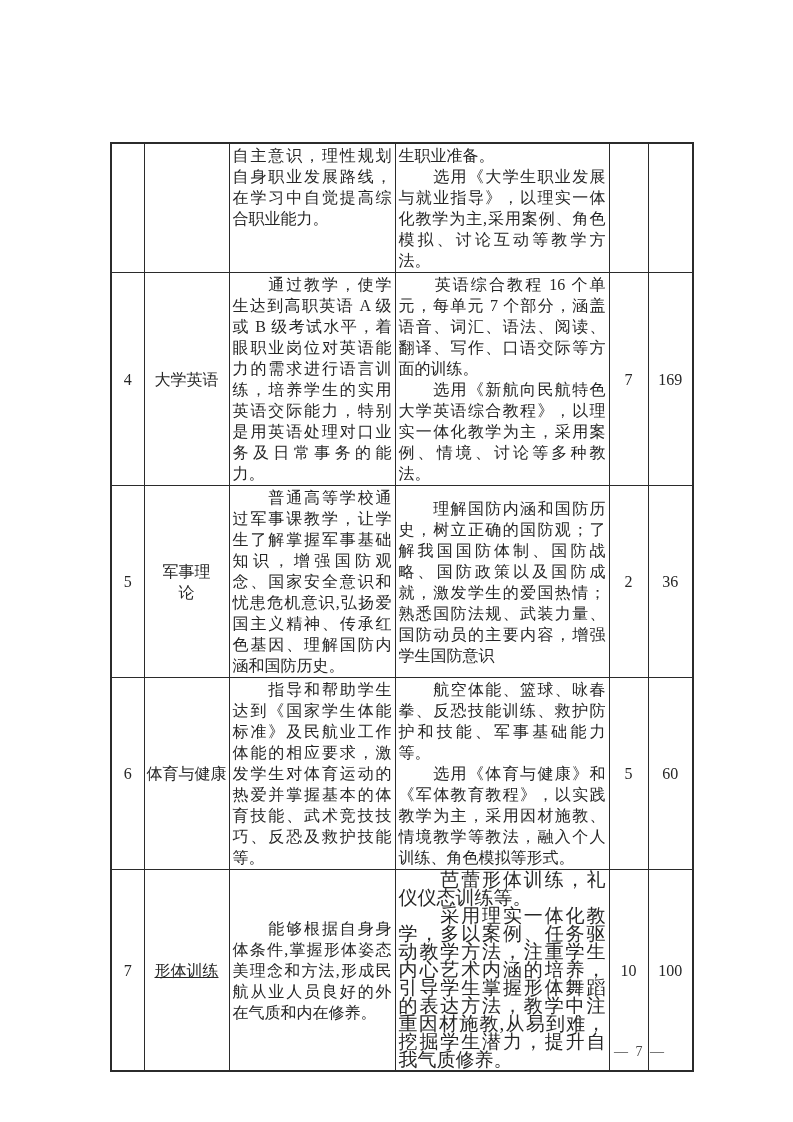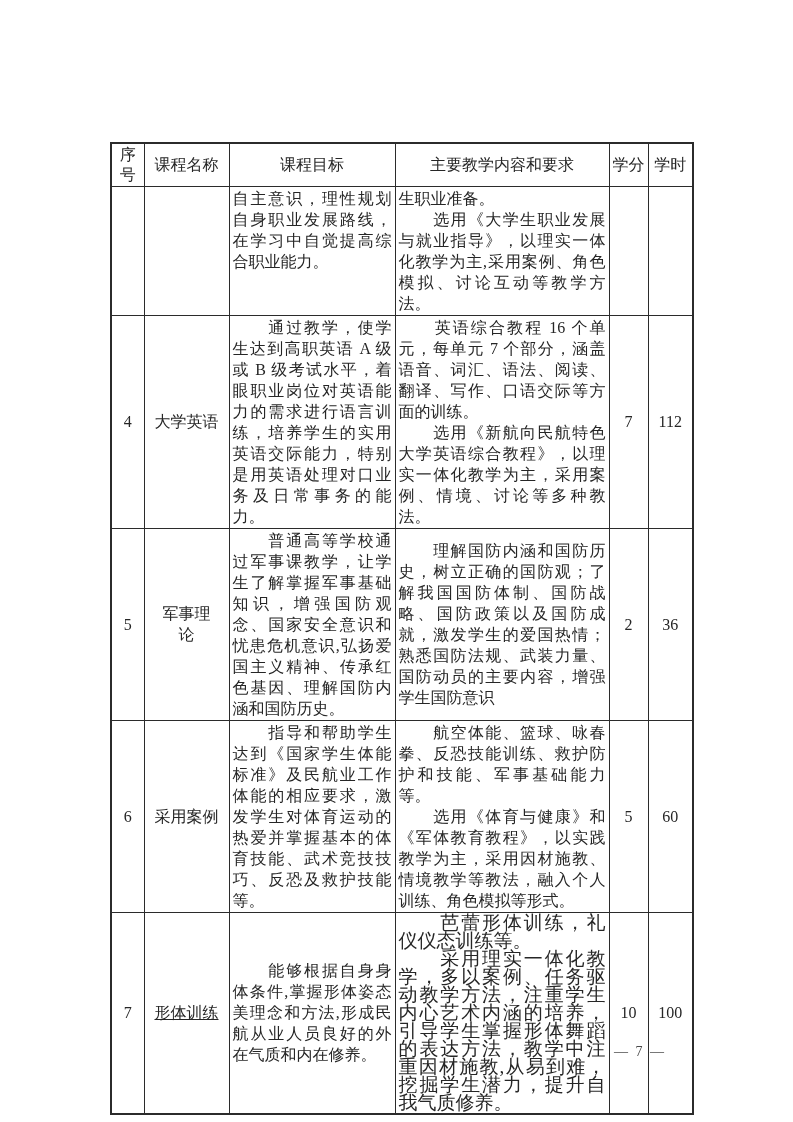--- a/index.html
+++ b/index.html
@@ -75,62 +75,54 @@
     <colgroup>
       <col style="width:33px">
       <col style="width:85px">
       <col style="width:166px">
       <col style="width:214px">
       <col style="width:39px">
       <col style="width:45px">
     </colgroup>
 
     <tbody>
-        <tr style="height:43px">
-      <th>序号</th>
-      <th>课程名称</th>
-      <th>课程目标</th>
-      <th>主要教学内容和要求</th>
-      <th>学分</th>
-      <th>学时</th>
-    </tr>
 
     <tr style="height:104px">
       <td class="c-center"></td>
       <td class="c-center"></td>
       <td class="c-text c-text-top">自主意识，理性规划自身职业发展路线，在学习中自觉提高综合职业能力。</td>
       <td class="c-text c-text-top">生职业准备。
 　　选用《大学生职业发展与就业指导》，以理实一体化教学为主,采用案例、角色模拟、讨论互动等教学方法。</td>
       <td class="c-center"></td>
       <td class="c-center"></td>
     </tr>
 
     <tr style="height:194px">
       <td class="c-center">4</td>
       <td class="c-center">大学英语</td>
       <td class="c-text">　　通过教学，使学生达到高职英语 A 级或 B 级考试水平，着眼职业岗位对英语能力的需求进行语言训练，培养学生的实用英语交际能力，特别是用英语处理对口业务及日常事务的能力。</td>
       <td class="c-text">　　英语综合教程 16 个单元，每单元 7 个部分，涵盖语音、词汇、语法、阅读、翻译、写作、口语交际等方面的训练。
 　　选用《新航向民航特色大学英语综合教程》，以理实一体化教学为主，采用案例、情境、讨论等多种教法。</td>
       <td class="c-center">7</td>
-      <td class="c-center">112</td>
+      <td class="c-center">169</td>
     </tr>
 
     <tr style="height:170px">
       <td class="c-center">5</td>
       <td class="c-center">军事理
 论</td>
       <td class="c-text">　　普通高等学校通过军事课教学，让学生了解掌握军事基础知识，增强国防观念、国家安全意识和忧患危机意识,弘扬爱国主义精神、传承红色基因、理解国防内涵和国防历史。</td>
       <td class="c-text">　　理解国防内涵和国防历史，树立正确的国防观；了解我国国防体制、国防战略、国防政策以及国防成就，激发学生的爱国热情；熟悉国防法规、武装力量、国防动员的主要内容，增强学生国防意识</td>
       <td class="c-center">2</td>
       <td class="c-center">36</td>
     </tr>
 
     <tr style="height:164px">
       <td class="c-center">6</td>
-      <td class="c-center">采用案例</td>
+      <td class="c-center">体育与健康</td>
       <td class="c-text">　　指导和帮助学生达到《国家学生体能标准》及民航业工作体能的相应要求，激发学生对体育运动的热爱并掌握基本的体育技能、武术竞技技巧、反恐及救护技能等。</td>
       <td class="c-text">　　航空体能、篮球、咏春拳、反恐技能训练、救护防护和技能、军事基础能力等。
 　　选用《体育与健康》和《军体教育教程》，以实践教学为主，采用因材施教、情境教学等教法，融入个人训练、角色模拟等形式。</td>
       <td class="c-center">5</td>
       <td class="c-center">60</td>
     </tr>
 
     <tr style="height:166px">
       <td class="c-center">7</td>
       <td class="c-center bold">形体训练</td>

